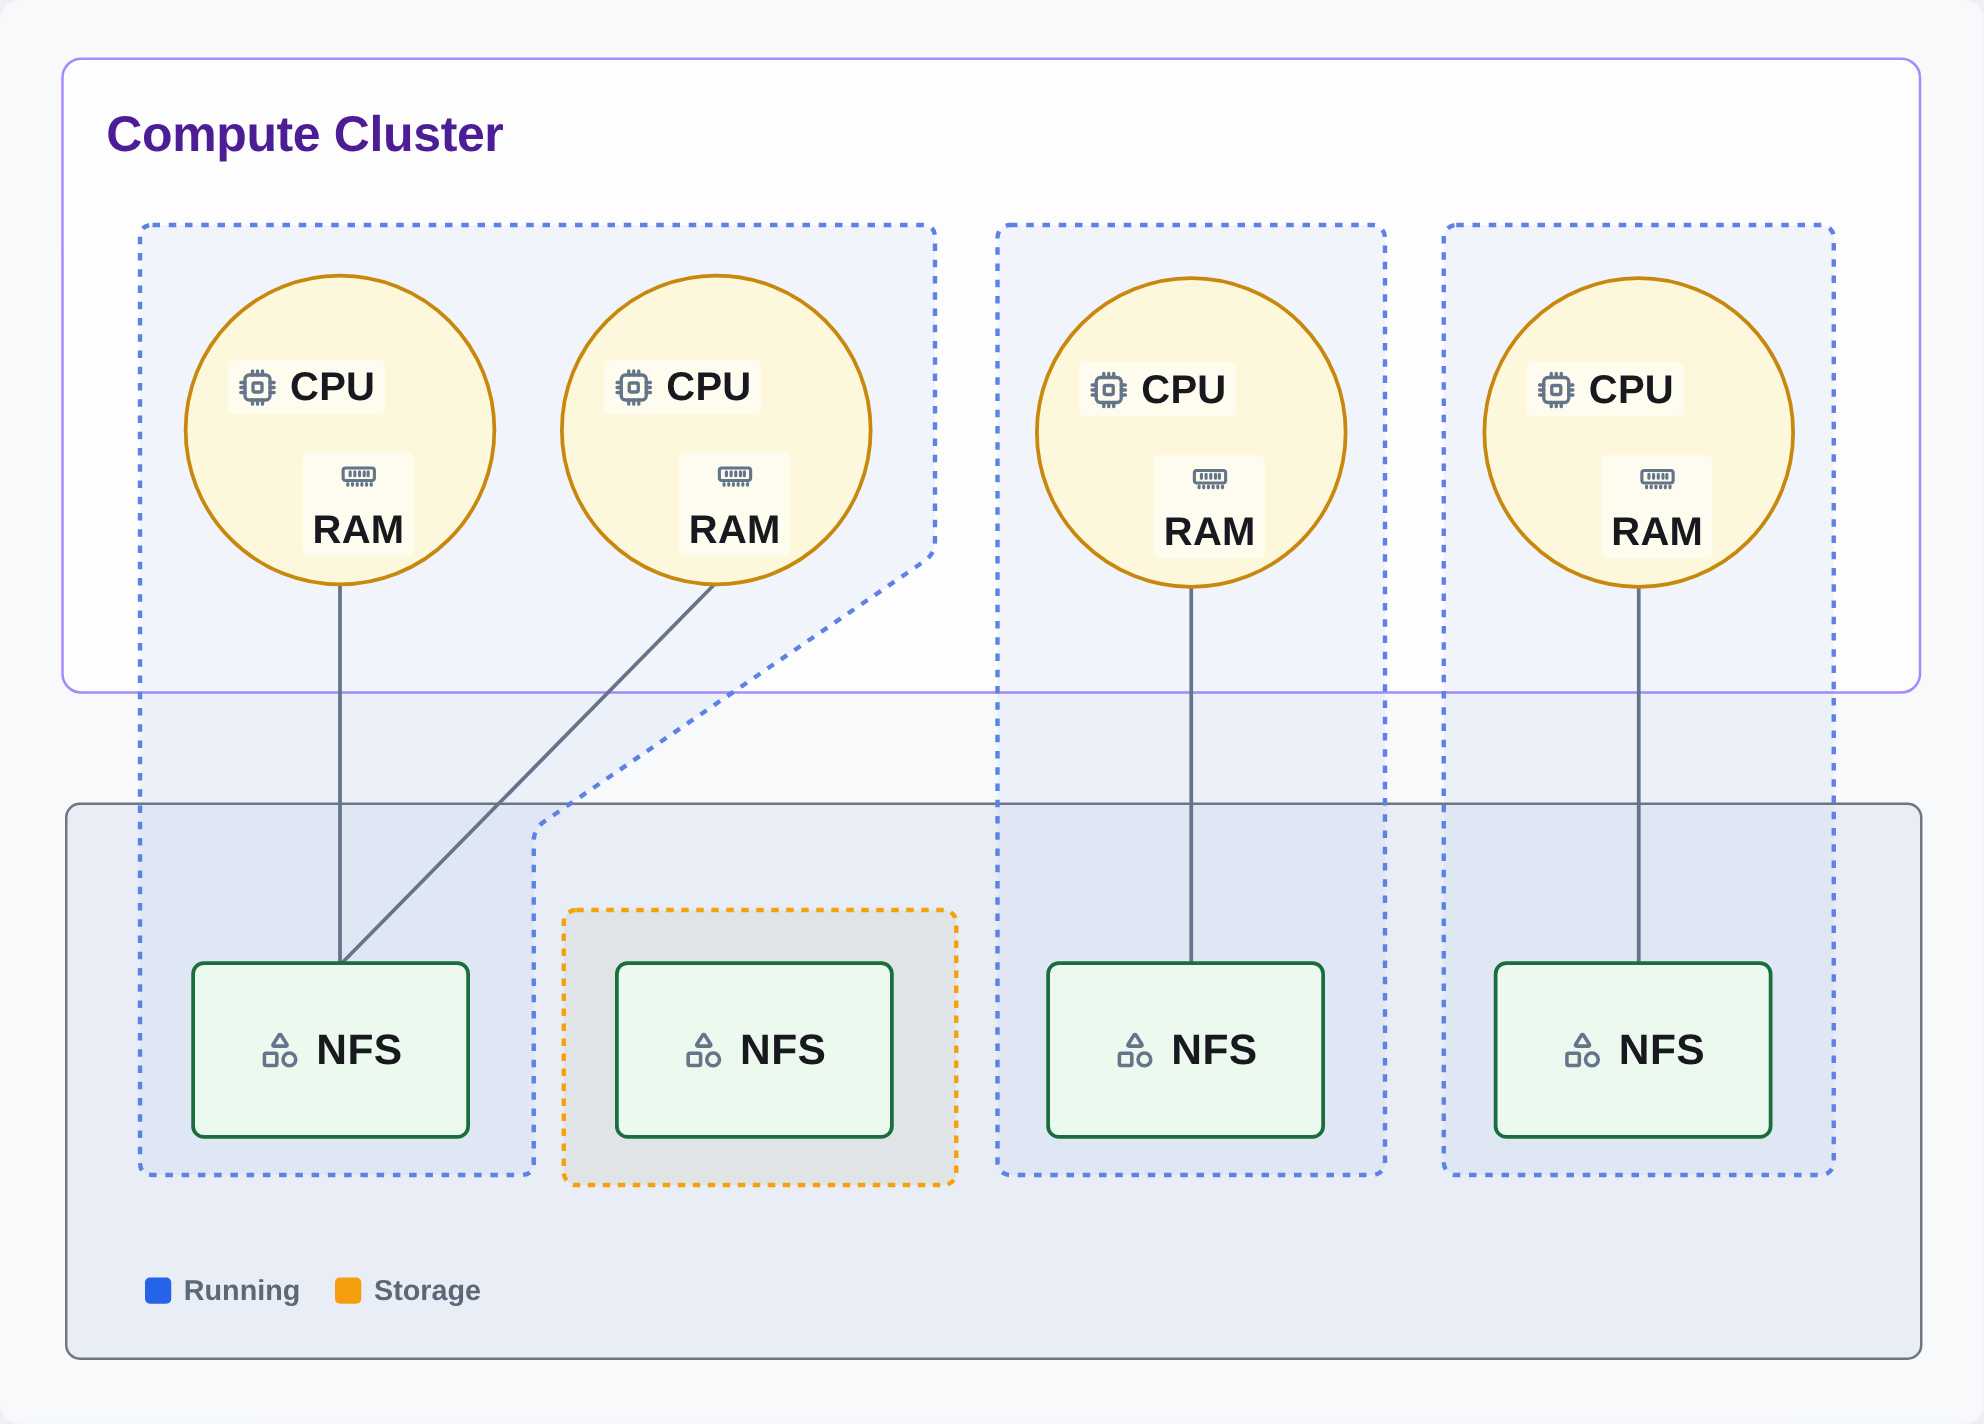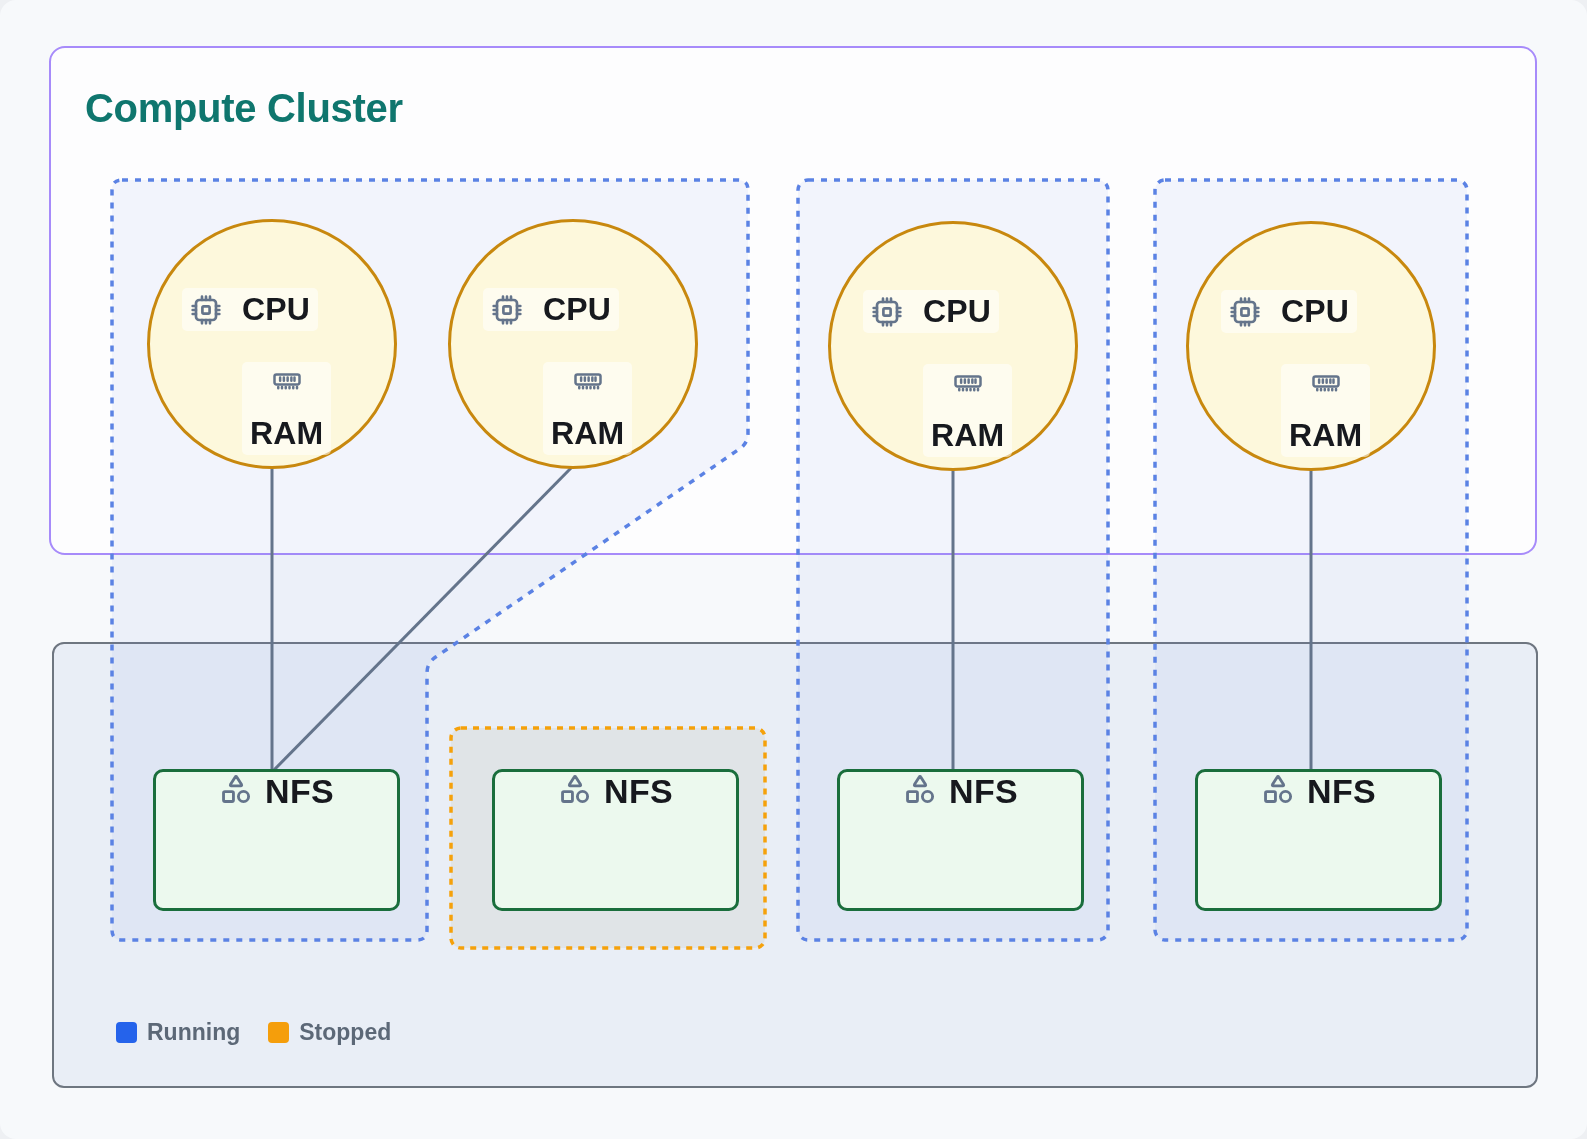--- a/index.html
+++ b/index.html
@@ -13,21 +13,21 @@
     position:absolute;left:49px;top:46px;width:1488px;height:509px;
     background:#fdfdfe;border:2.5px solid #a78bfa;border-radius:16px;
     box-sizing:border-box;
   }
   .storage-cluster{
     position:absolute;left:52px;top:642px;width:1486px;height:446px;
     background:#e9eef6;border:2.5px solid #6e7680;border-radius:12px;
     box-sizing:border-box;
   }
   .cluster-title{
-    position:absolute;font-size:40px;font-weight:700;color:#0f766e;
+    position:absolute;font-size:40px;font-weight:700;color:#4c1d95;
     letter-spacing:-0.3px;line-height:44px;white-space:nowrap;
   }
   .compute-title{left:34px;top:38px;}
   .storage-title{right:34px;bottom:38px;}
   
   .legend{position:absolute;left:26px;bottom:40px;display:flex;align-items:center;gap:28px;padding-left:36px;}
   .legend-item{display:flex;align-items:center;gap:10px;}
   .legend-swatch{width:21px;height:21px;border-radius:4px;display:inline-block;}
   .swatch-running{background:#2563eb;}
   .swatch-stopped{background:#f59e0b;}
@@ -36,31 +36,31 @@
   .overlay{position:absolute;left:0;top:0;z-index:3;}
   .group-outline{fill:rgba(96,130,220,0.07);stroke:#5b82e4;stroke-width:3.5;stroke-dasharray:6 7;}
   .group-outline.stopped{fill:rgba(168,162,130,0.13);stroke:#f5a10b;stroke-dasharray:6 6;}
   .connector{stroke:#64748b;stroke-width:3;fill:none;}
   
   .vm-node{
     position:absolute;width:250px;height:250px;border-radius:50%;
     background:#fdf8dc;border:3px solid #c8880e;box-sizing:border-box;z-index:4;
   }
   .chip-row{
-    position:absolute;display:inline-flex;align-items:center;gap:20px;
+    position:absolute;display:inline-flex;align-items:center;gap:10px;
     background:rgba(255,255,255,0.55);padding:3px 8px;border-radius:5px;
   }
   .chip-row .chip-label{font-size:32px;font-weight:700;color:#17191e;letter-spacing:0.2px;}
   .cpu-row{left:32px;top:66px;}
   .ram-row{left:92px;top:140px;flex-direction:column;}
   
   .nfs-node{
-    position:absolute;width:247px;height:142px;border-radius:10px;
+    position:absolute;width:223px;height:142px;border-radius:10px;
     background:#ecf9ee;border:3px solid #1a6e3c;box-sizing:border-box;z-index:4;
-    display:flex;justify-content:center;gap:12px;
+    display:flex;align-items:center;justify-content:center;gap:12px;
   }
   .nfs-label{font-size:34px;font-weight:700;color:#17191e;letter-spacing:0.3px;}
   .icon{flex:none;}
 </style>
 </head>
 <body>
 
 <div class="canvas">
 
   <div class="compute-cluster">
@@ -68,21 +68,21 @@
   </div>
 
   <div class="storage-cluster">
     <div class="legend">
       <div class="legend-item">
         <span class="legend-swatch swatch-running"></span>
         <span class="legend-label">Running</span>
       </div>
       <div class="legend-item">
         <span class="legend-swatch swatch-stopped"></span>
-        <span class="legend-label">Stopped</span>
+        <span class="legend-label">Storage</span>
       </div>
     </div>
   </div>
 
   <svg class="overlay" width="1587" height="1139" viewBox="0 0 1587 1139">
 
     <path class="group-outline" d="M 122,180 L 738,180 Q 748,180 748,190 L 748,433 Q 748,443 739.8,448.7
          L 435.3,657.3 Q 427,663 427,673 L 427,930 Q 427,940 417,940
          L 122,940 Q 112,940 112,930 L 112,190 Q 112,180 122,180 Z"></path>
 

